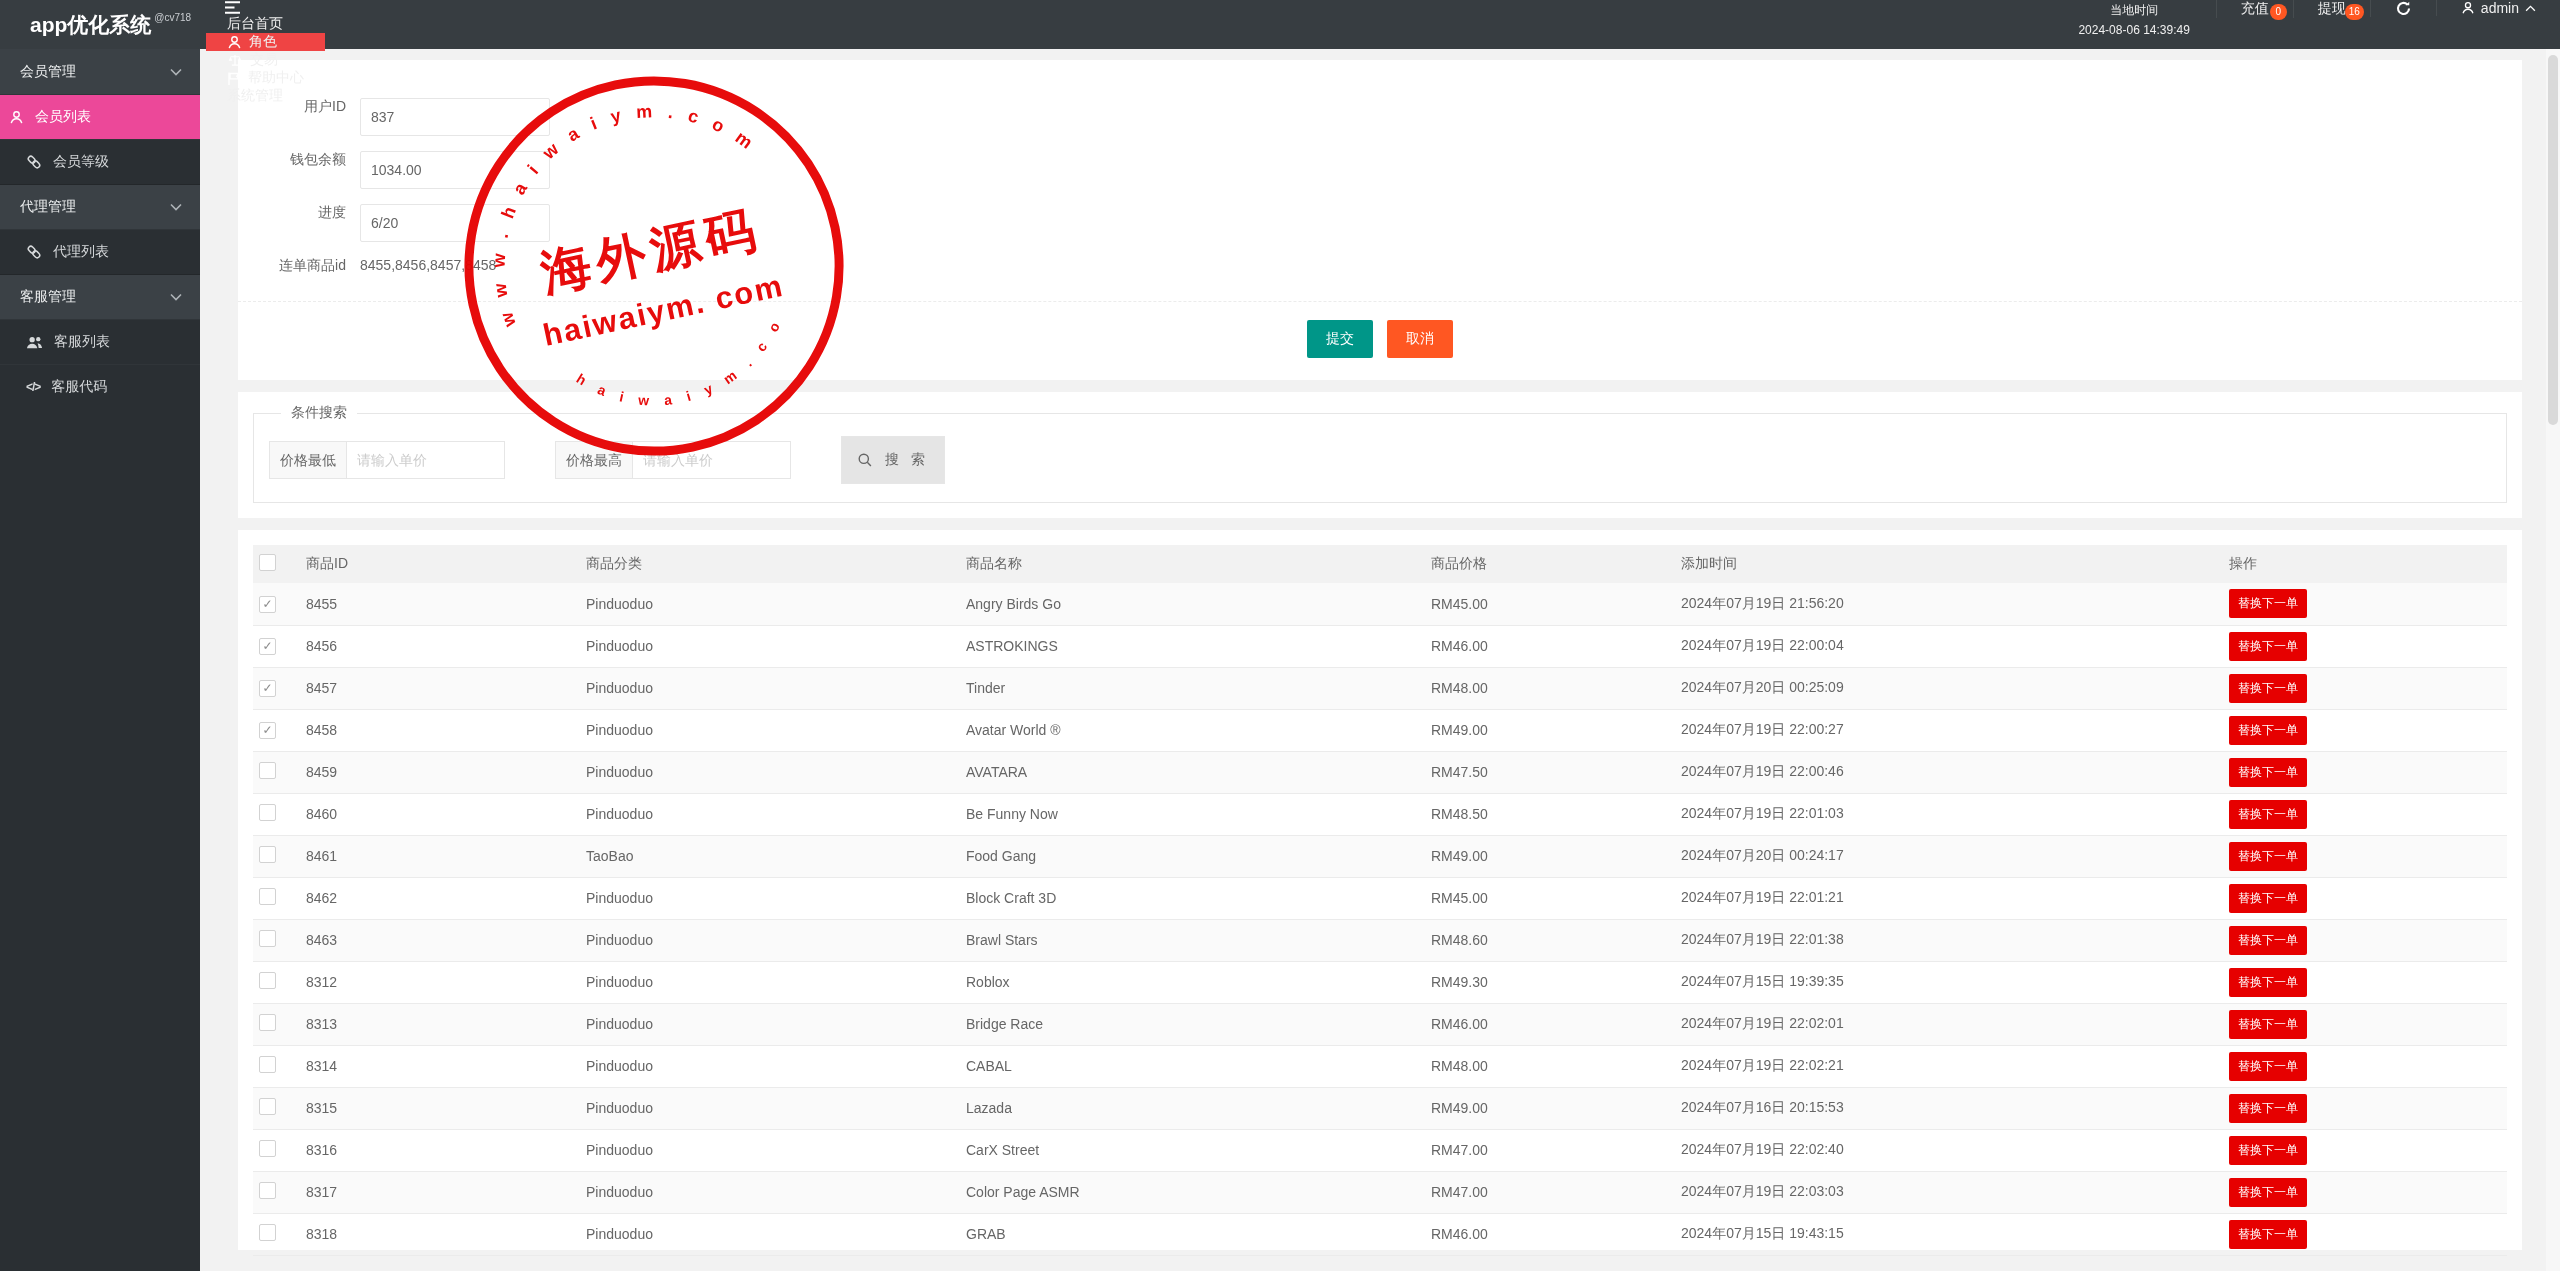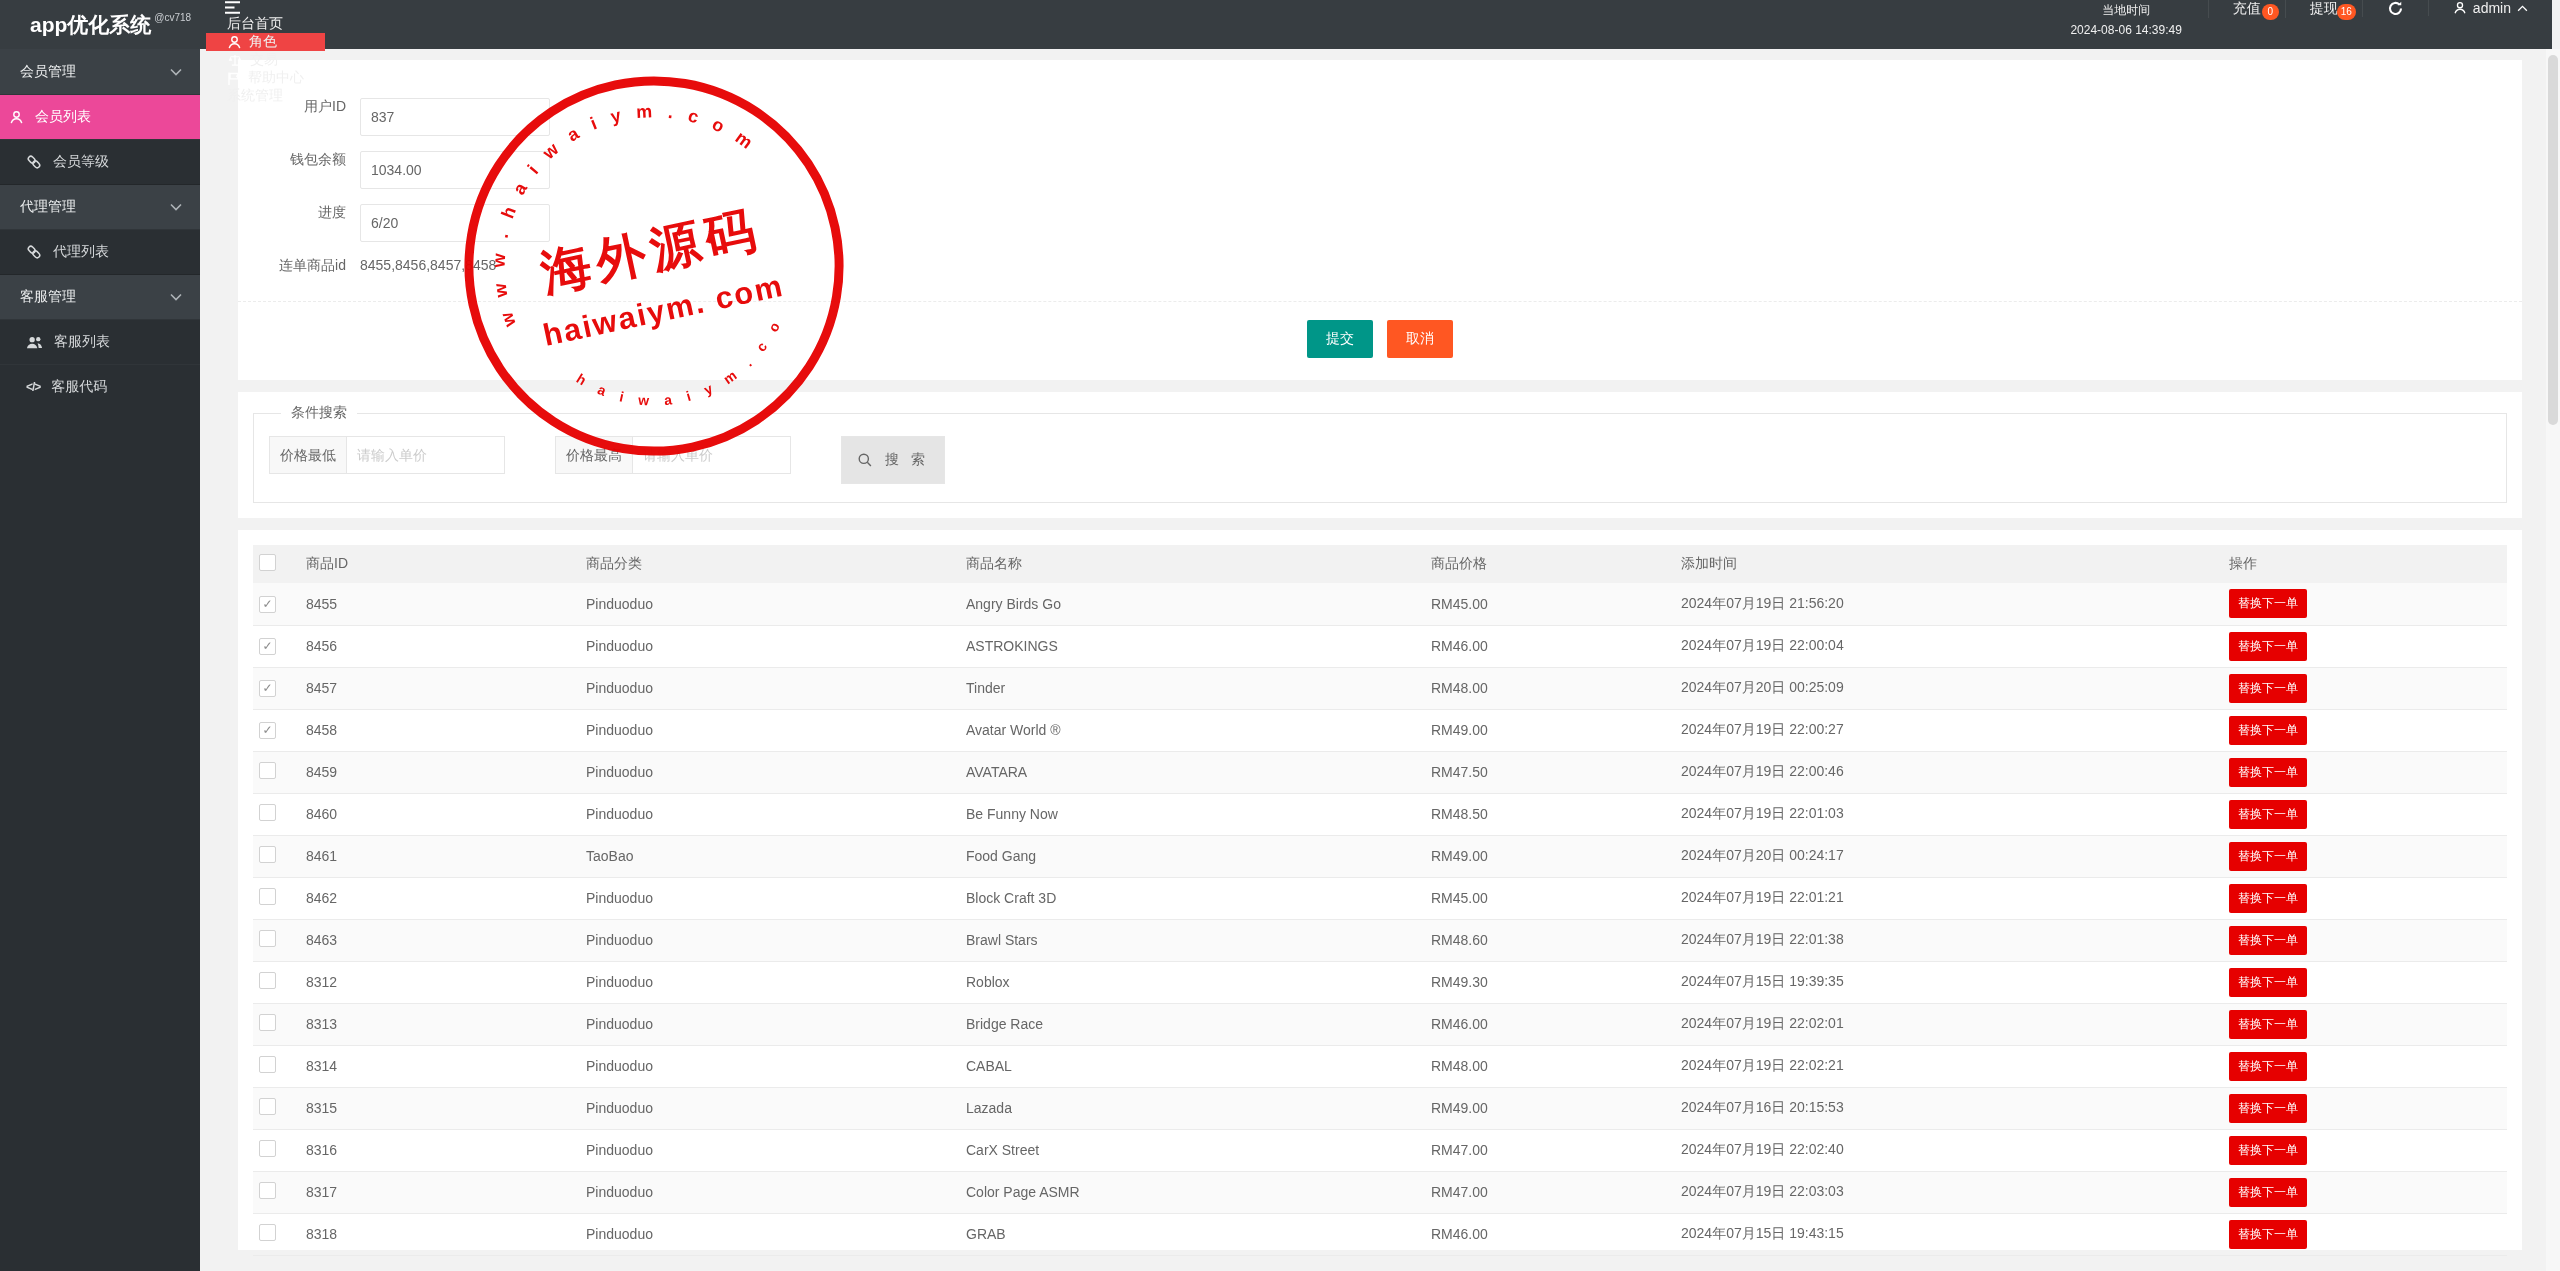--- a/index.html
+++ b/index.html
@@ -4,21 +4,21 @@
 <style>
   * { box-sizing: border-box; margin: 0; padding: 0; }
   html,body { width: 2560px; height: 1271px; overflow: hidden; }
   body {
     font-family: "Liberation Sans", sans-serif;
     font-size: 14px; color: #666; background: #f2f2f2; position: relative;
   }
   svg { display:block; }
 
   
-  .navbar { position:absolute; top:0; left:0; right:8px; height:49px; background:#373d41; display:flex; align-items:stretch; color:#fff; z-index:30; }
+  .navbar { position:absolute; top:0; left:0; right:0; height:49px; background:#373d41; display:flex; align-items:stretch; color:#fff; z-index:30; }
   .logo { width:206px; display:flex; align-items:center; padding-left:30px; font-size:21px; font-weight:bold; color:#fff; white-space:nowrap; }
   .logo sup { font-size:10px; color:#c9cdd1; margin-left:3px; font-weight:normal; top:-7px; position:relative; }
   .nav-left { display:flex; align-items:stretch;flex-direction:column; }
   .nav-item { display:flex; align-items:center; gap:7px; padding:0 21px; font-size:14px; color:#f0f0f0; cursor:pointer; }
   .nav-item.hamburger { padding:0 18px; }
   .nav-item.active { background:#ef4444; }
   .nav-right { margin-left:auto; display:flex; align-items:flex-start; }
   .time-block { display:flex; flex-direction:column; align-items:center; justify-content:center; padding:0 26px; font-size:12px; line-height:1.7; color:#f0f0f0; }
   .nav-cell { position:relative; display:flex; align-items:center; gap:6px; padding:0 24px; border-left:1px solid rgba(255,255,255,.08); font-size:14px; color:#f0f0f0; cursor:pointer; }
   .badge { position:absolute; top:4px; right:6px; background:#ff5722; color:#fff; font-size:10px; min-width:17px; height:16px; line-height:16px; border-radius:9px; text-align:center; padding:0 4px; }
@@ -46,21 +46,21 @@
   .btn-submit { background:#009688; }
   .btn-cancel { background:#ff5722; }
 
   
   .stamp { position:absolute; left:255px; top:18px; width:398px; height:398px; transform:rotate(-12deg); opacity:.95; pointer-events:none; z-index:25; }
 
   
   .search-card { margin-top:12px; padding:12px 15px 15px; }
   fieldset.search-fs { border:1px solid #e6e6e6; padding:14px 15px 18px; }
   fieldset.search-fs legend { padding:0 10px; margin-left:12px; color:#666; font-size:14px; }
-  .search-row { display:flex; }
+  .search-row { display:flex; align-items:center; }
   .input-group { display:flex; margin-right:50px; }
   .addon { height:38px; line-height:36px; padding:0 10px; border:1px solid #e6e6e6; background:#f8f8f8; color:#666; white-space:nowrap; }
   .price-input { height:38px; width:158px; border:1px solid #e6e6e6; border-left:none; padding:0 10px; color:#666; font-size:14px; font-family:"Liberation Sans",sans-serif; outline:none; }
   .price-input::placeholder { color:#ccc; }
   .search-btn { display:flex; align-items:center; gap:12px; height:48px; padding:0 15px; background:#e5e5e5; border:1px solid #e6e6e6; color:#666; font-size:14px; cursor:pointer; letter-spacing:4px; font-family:"Liberation Sans",sans-serif; }
 
   
   .table-card { margin-top:12px; padding:15px; height:720px; }
   table.grid { width:100%; border-collapse:collapse; table-layout:fixed; }
   .grid th { background:#f2f2f2; height:38px; font-weight:normal; text-align:left; color:#666; padding:0 8px; font-size:14px; }

